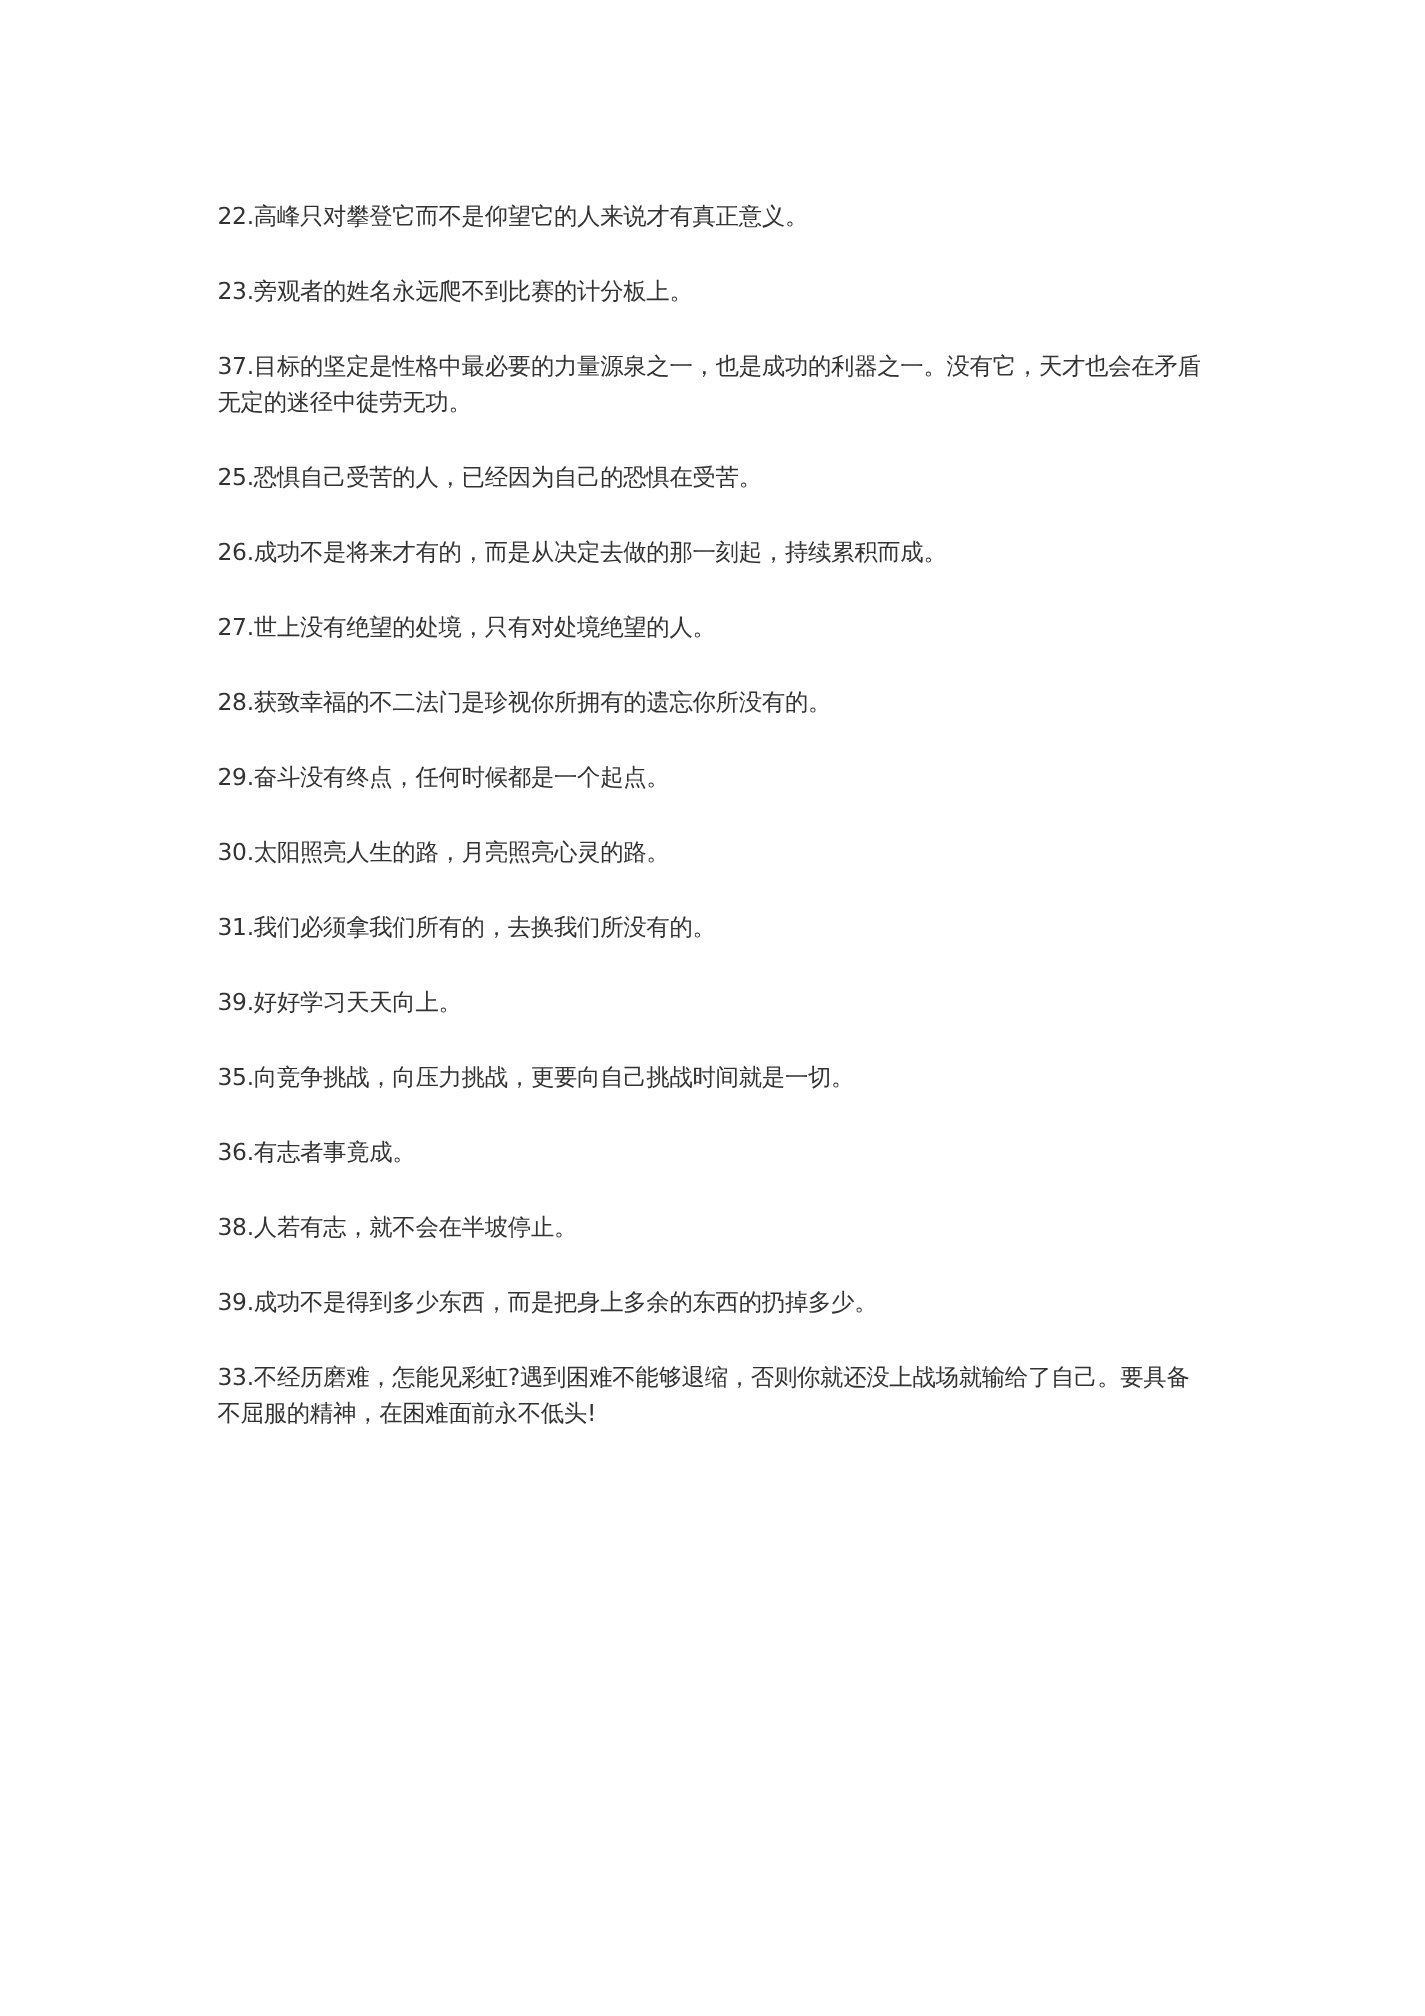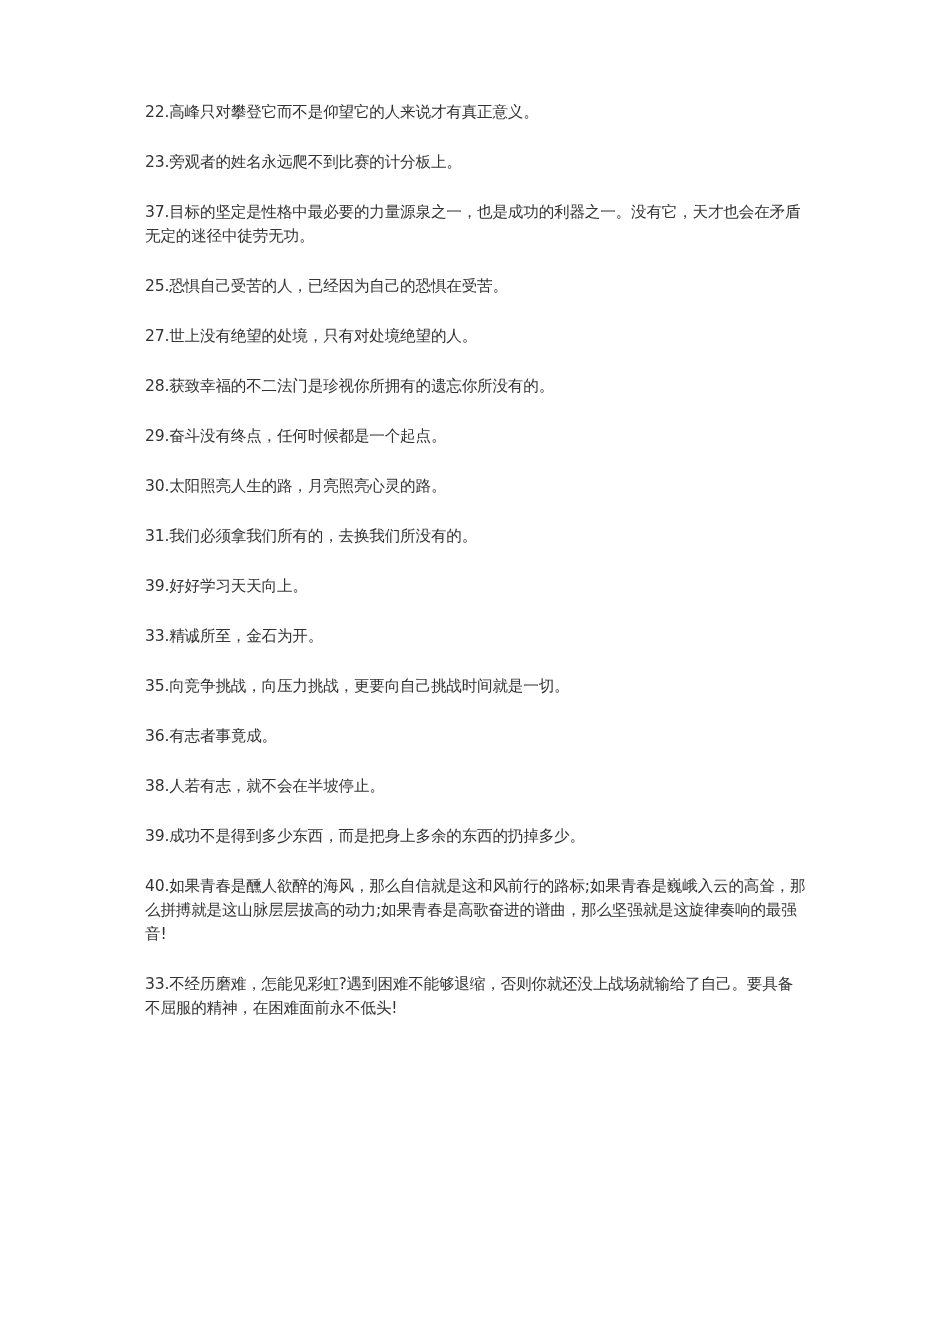--- a/index.html
+++ b/index.html
@@ -11,45 +11,44 @@
       width: 950px;
       height: 1344px;
       position: relative;
       overflow: hidden;
       font-family: "DejaVu Sans", "Liberation Sans", sans-serif;
       color: #333333;
     }
     .page {
       position: absolute;
       left: 145px;
-      top: 100px;
+      top: 132px;
       width: 662px;
     }
     .para {
       margin: 0 0 26px 0;
       font-size: 15.6px;
       line-height: 24px;
       letter-spacing: -0.2px;
       word-break: break-all;
     }
   </style>
 </head>
 <body>
 
 <div class="page">
   <p class="para">22.高峰只对攀登它而不是仰望它的人来说才有真正意义。</p>
   <p class="para">23.旁观者的姓名永远爬不到比赛的计分板上。</p>
   <p class="para">37.目标的坚定是性格中最必要的力量源泉之一，也是成功的利器之一。没有它，天才也会在矛盾无定的迷径中徒劳无功。</p>
   <p class="para">25.恐惧自己受苦的人，已经因为自己的恐惧在受苦。</p>
+  <p class="para">26.成功不是将来才有的，而是从决定去做的那一刻起，持续累积而成。</p>
   <p class="para">27.世上没有绝望的处境，只有对处境绝望的人。</p>
   <p class="para">28.获致幸福的不二法门是珍视你所拥有的遗忘你所没有的。</p>
   <p class="para">29.奋斗没有终点，任何时候都是一个起点。</p>
   <p class="para">30.太阳照亮人生的路，月亮照亮心灵的路。</p>
   <p class="para">31.我们必须拿我们所有的，去换我们所没有的。</p>
   <p class="para">39.好好学习天天向上。</p>
-  <p class="para">33.精诚所至，金石为开。</p>
   <p class="para">35.向竞争挑战，向压力挑战，更要向自己挑战时间就是一切。</p>
   <p class="para">36.有志者事竟成。</p>
   <p class="para">38.人若有志，就不会在半坡停止。</p>
   <p class="para">39.成功不是得到多少东西，而是把身上多余的东西的扔掉多少。</p>
-  <p class="para">40.如果青春是醺人欲醉的海风，那么自信就是这和风前行的路标;如果青春是巍峨入云的高耸，那么拼搏就是这山脉层层拔高的动力;如果青春是高歌奋进的谱曲，那么坚强就是这旋律奏响的最强音!</p>
   <p class="para">33.不经历磨难，怎能见彩虹?遇到困难不能够退缩，否则你就还没上战场就输给了自己。要具备不屈服的精神，在困难面前永不低头!</p>
 </div>
 
 </body></html>

